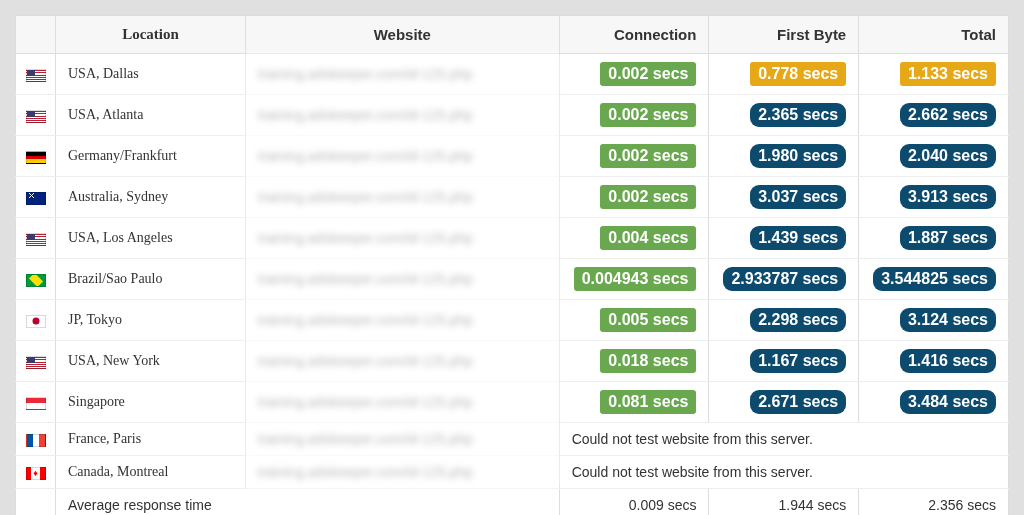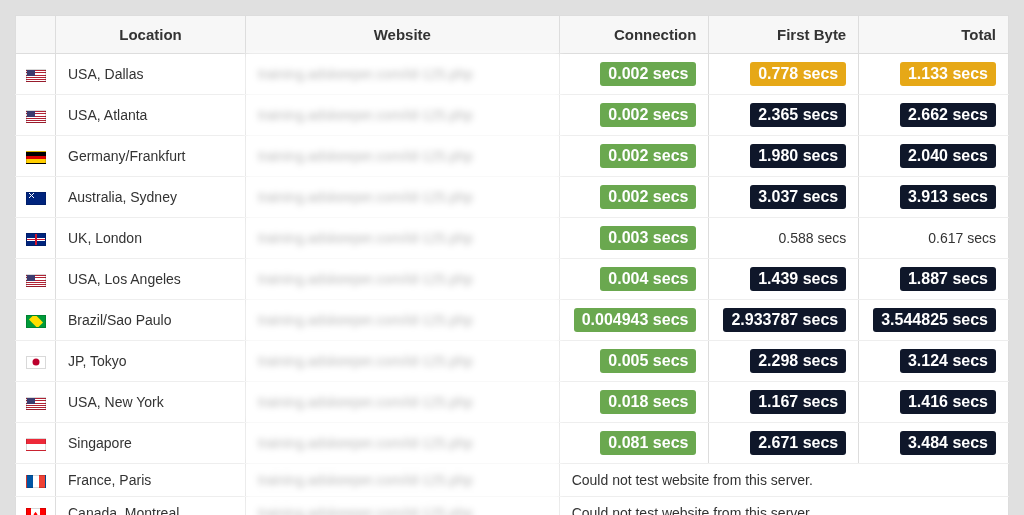--- a/index.html
+++ b/index.html
@@ -74,23 +74,23 @@
     display: inline-block;
     padding: 3px 8px;
     border-radius: 3px;
     color: #fff;
     font-size: 16px;
     font-weight: 600;
     white-space: nowrap;
   }
   .badge-green { background: #6aa84f; }
   .badge-orange { background: #e6a817; }
-  .badge-red { background: #0f172a; }
+  .badge-red { background: #0c4a6e; border-radius: 9px; }
   .plain-val { color:#333; font-size:14px; }
-  .col-loc { width: 190px; }
+  .col-loc { width: 190px; font-family: Liberation Serif, serif; }
   .col-conn { width: 140px; text-align:right; }
   .col-fb { width: 140px; text-align:right; }
   .col-tot { width: 112px; text-align:right; }
   td.col-conn, td.col-fb, td.col-tot { padding-left: 14px; }
 </style>
 </head>
 <body>
 
 <table>
   <thead>
@@ -130,28 +130,20 @@
       </tr>
       <tr>
         <td class="flag-cell"><span class="flag flag-au"></span></td>
         <td class="col-loc">Australia, Sydney</td>
         <td class="website-cell">training.adskeeper.com/id-125.php</td>
         <td class="col-conn"><span class="badge badge-green">0.002 secs</span></td>
         <td class="col-fb"><span class="badge badge-red">3.037 secs</span></td>
         <td class="col-tot"><span class="badge badge-red">3.913 secs</span></td>
       </tr>
       <tr>
-        <td class="flag-cell"><span class="flag flag-gb"></span></td>
-        <td class="col-loc">UK, London</td>
-        <td class="website-cell">training.adskeeper.com/id-125.php</td>
-        <td class="col-conn"><span class="badge badge-green">0.003 secs</span></td>
-        <td class="col-fb"><span class="plain-val">0.588 secs</span></td>
-        <td class="col-tot"><span class="plain-val">0.617 secs</span></td>
-      </tr>
-      <tr>
         <td class="flag-cell"><span class="flag flag-us"></span></td>
         <td class="col-loc">USA, Los Angeles</td>
         <td class="website-cell">training.adskeeper.com/id-125.php</td>
         <td class="col-conn"><span class="badge badge-green">0.004 secs</span></td>
         <td class="col-fb"><span class="badge badge-red">1.439 secs</span></td>
         <td class="col-tot"><span class="badge badge-red">1.887 secs</span></td>
       </tr>
       <tr>
         <td class="flag-cell"><span class="flag flag-br"></span></td>
         <td class="col-loc">Brazil/Sao Paulo</td>

